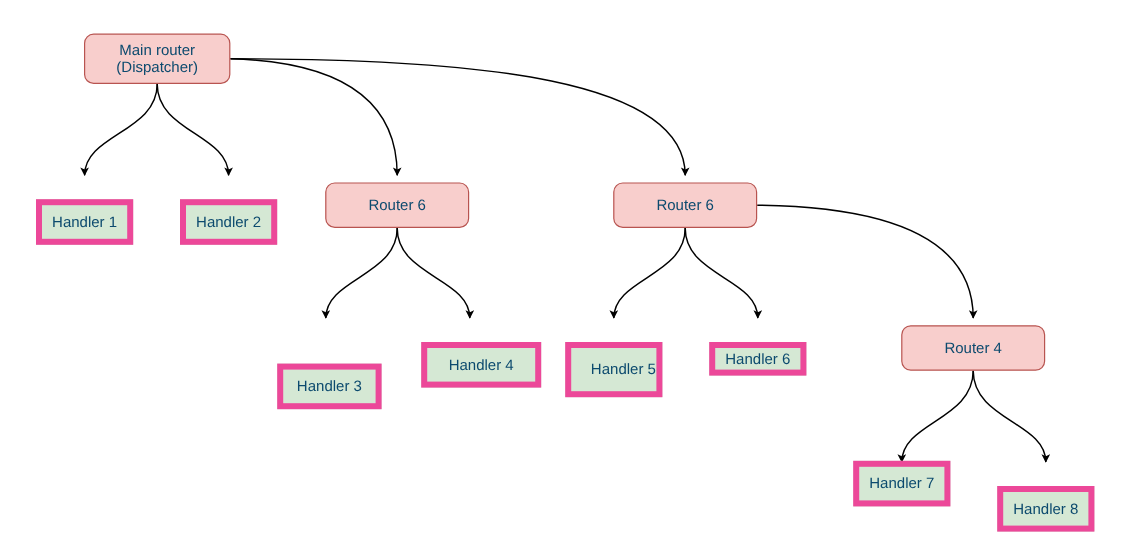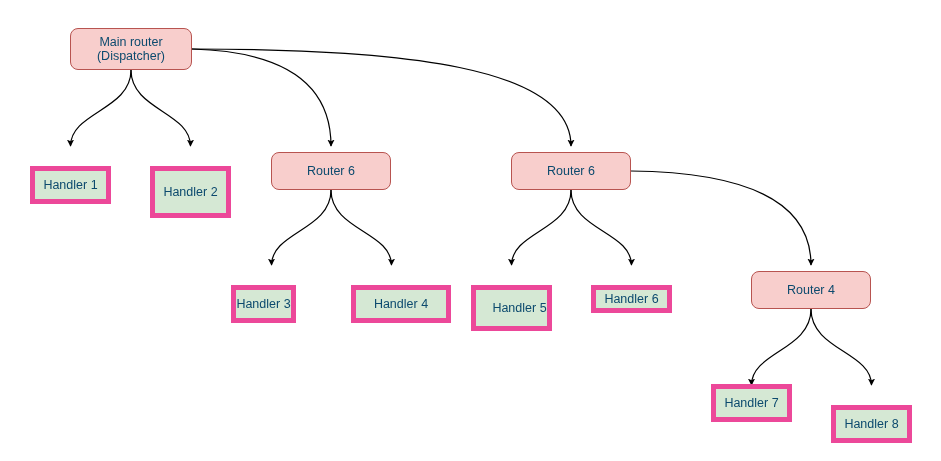--- a/index.html
+++ b/index.html
@@ -70,24 +70,24 @@
         <path d="M 631 171 C 720 172 811 190 811 265" stroke="#000000" marker-end="url(#arrowhead)"></path>
         <path d="M 811 309 C 811 350 751.5 352 751.5 385" stroke="#000000" marker-end="url(#arrowhead)"></path>
         <path d="M 811 309 C 811 350 871.5 352 871.5 385" stroke="#000000" marker-end="url(#arrowhead)"></path>
       </g>
   </svg>
 
   <div id="node-layer">
       <div class="node router" style="left: 70px; top: 28px; width: 122px; height: 42px;"><span>Main router
 (Dispatcher)</span></div>
       <div class="node handler" style="left: 30px; top: 152px; width: 81px; height: 38px;"><span>Handler 1</span></div>
-      <div class="node handler" style="left: 150px; top: 152px; width: 81px; height: 52px;"><span>Handler 2</span></div>
+      <div class="node handler" style="left: 150px; top: 152px; width: 81px; height: 38px;"><span>Handler 2</span></div>
       <div class="node router" style="left: 271px; top: 152px; width: 120px; height: 38px;"><span>Router 6</span></div>
       <div class="node router" style="left: 511px; top: 152px; width: 120px; height: 38px;"><span>Router 6</span></div>
-      <div class="node handler" style="left: 231px; top: 271px; width: 65px; height: 38px;"><span>Handler 3</span></div>
+      <div class="node handler" style="left: 231px; top: 289px; width: 87px; height: 38px;"><span>Handler 3</span></div>
       <div class="node handler" style="left: 351px; top: 271px; width: 100px; height: 38px;"><span>Handler 4</span></div>
       <div class="node handler" style="left: 471px; top: 271px; width: 81px; height: 46px; padding-left: 16px;"><span>Handler 5</span></div>
       <div class="node handler" style="left: 591px; top: 271px; width: 81px; height: 28px;"><span>Handler 6</span></div>
       <div class="node router" style="left: 751px; top: 271px; width: 120px; height: 38px;"><span>Router 4</span></div>
       <div class="node handler" style="left: 711px; top: 370px; width: 81px; height: 38px;"><span>Handler 7</span></div>
       <div class="node handler" style="left: 831px; top: 391px; width: 81px; height: 38px;"><span>Handler 8</span></div>
     </div>
 
 </div>
 

